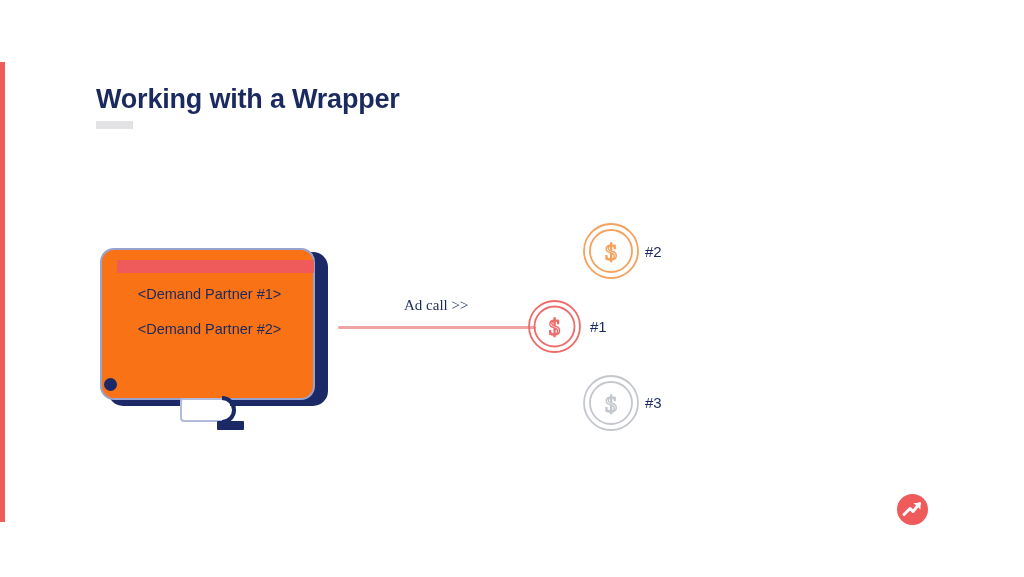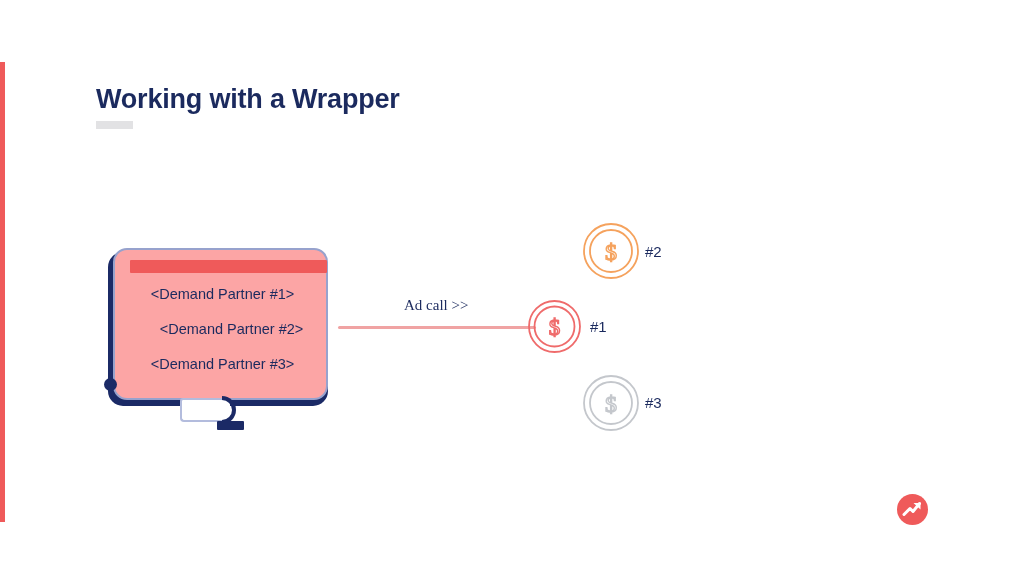--- a/index.html
+++ b/index.html
@@ -77,45 +77,44 @@
     border-radius: 15px;
     background: #1b2a66;
   }
   #monitor-screen {
     position: absolute;
     left: 0px;
     top: 0px;
     width: 215px;
     height: 152px;
     border-radius: 14px;
-    background: #fca5a5;
+    background: #f97316;
     border: 2px solid #97a2cd;
     box-sizing: border-box;
-    margin-left: 13px;
   }
   #monitor-bar {
     position: absolute;
     left: 15px;
     top: 10px;
     width: 197px;
     height: 13px;
     background: #ef5a5a;
     border-radius: 1px;
   }
   .dp-line {
     position: absolute;
     left: 0;
     width: 215px;
     text-align: center;
     font-size: 14.5px;
     color: #1b2a5e;
     white-space: nowrap;
   }
   #dp1 { top: 36px; }
-  #dp2 { top: 71px; padding-left: 9px; }
+  #dp2 { top: 71px; }
   #dp3 { top: 106px; }
 
   #monitor-dot {
     position: absolute;
     left: 104px;
     top: 378px;
     width: 13px;
     height: 13px;
     border-radius: 50%;
     background: #1b2a66;
@@ -222,21 +221,20 @@
   <div id="title">Working with a Wrapper</div>
   <div id="title-rule"></div>
 
 
   <div id="monitor">
     <div id="monitor-shadow"></div>
     <div id="monitor-screen">
       <div id="monitor-bar"></div>
       <div class="dp-line" id="dp1">&lt;Demand Partner #1&gt;</div>
       <div class="dp-line" id="dp2">&lt;Demand Partner #2&gt;</div>
-      <div class="dp-line" id="dp3">&lt;Demand Partner #3&gt;</div>
     </div>
   </div>
 
   <div id="monitor-dot"></div>
 
   <div id="stand">
     <div id="stand-body"></div>
     <div id="stand-curve"></div>
     <div id="stand-foot"></div>
   </div>

